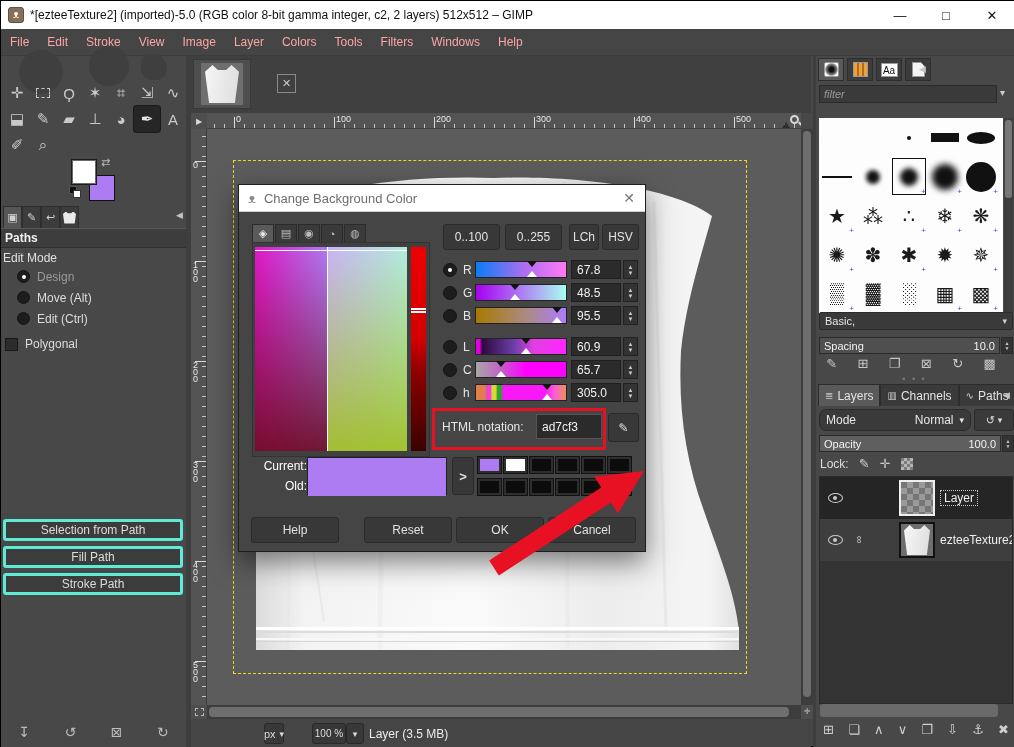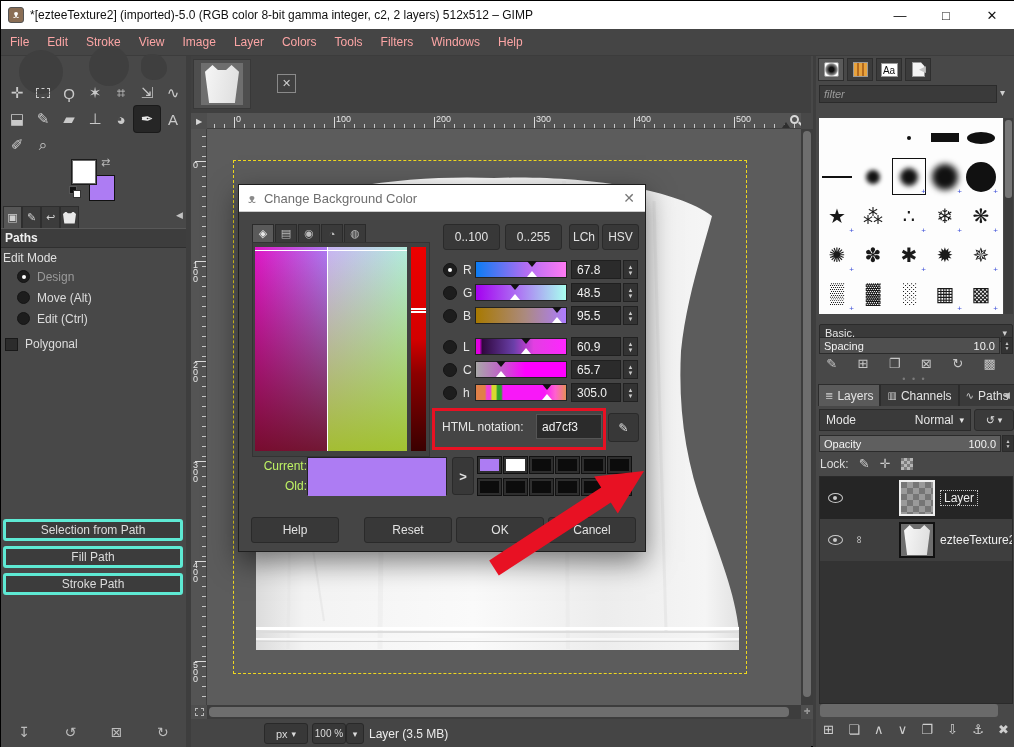--- a/index.html
+++ b/index.html
@@ -118,21 +118,21 @@
   .spin-mini { position:absolute; width:12px; height:17px; background:#333; border:1px solid #2b2b2b; color:#ccc; font-size:5px;
     display:flex; flex-direction:column; align-items:center; justify-content:center; line-height:5px; }
   #brush-actions { position:absolute; left:0; top:300px; width:190px; display:flex; justify-content:space-around; }
   .rb-act { color:#c6c6c6; font-size:13px; }
   #grip-dots { position:absolute; left:0; top:318px; width:197px; text-align:center; color:#7a7a7a; font-size:9px; letter-spacing:2px; }
   #layertabs { position:absolute; left:2px; top:328px; height:22px; display:flex; }
   .ltab { height:22px; background:#3a3a3a; border:1px solid #2c2c2c; border-bottom:none; color:#e2e2e2; font-size:12px;
     display:flex; align-items:center; padding:0 6px; gap:4px; }
   .ltab.sel { background:#5a5a5a; }
   .ltab .ticon { font-size:10px; color:#cfcfcf; }
-  #mode-row { position:absolute; left:3px; top:353px; width:152px; height:22px; background:#3a3a3a; border:1px solid #2b2b2b; border-radius:0;
+  #mode-row { position:absolute; left:3px; top:353px; width:152px; height:22px; background:#3a3a3a; border:1px solid #2b2b2b; border-radius:7px;
     color:#e6e6e6; font-size:12px; display:flex; align-items:center; padding:0 6px; }
   #mode-row .mval { margin-left:auto; display:flex; gap:6px; align-items:center; }
   #mode-extra { position:absolute; left:158px; top:353px; width:40px; height:22px; background:#3a3a3a; border:1px solid #2b2b2b; border-radius:3px;
     color:#dcdcdc; font-size:11px; display:flex; align-items:center; justify-content:center; gap:3px; }
   #lock-row { position:absolute; left:4px; top:400px; color:#dcdcdc; font-size:12px; display:flex; align-items:center; gap:10px; }
   .checker12 { width:12px; height:12px; background:repeating-conic-gradient(#b5b5b5 0 25%,#7d7d7d 0 50%); background-size:6px 6px; display:inline-block; }
   #layerlist { position:absolute; left:3px; top:420px; width:194px; height:228px; background:#333; border:1px solid #2a2a2a; }
   .layer-row { position:relative; width:100%; height:42px; display:flex; align-items:center; background:#3e3e3e; }
   .layer-row.sel { background:#252525; }
   .eye { width:15px; height:10px; border:1px solid #c9c9c9; border-radius:50%; margin-left:8px; position:relative; flex:none; }
@@ -185,21 +185,21 @@
   .sl-R { background:linear-gradient(to right,#0b7cf3,#b06df3 55%,#ff7af3); }
   .sl-G { background:linear-gradient(to right,#a500f0,#ad7cf3 50%,#a8ffef); }
   .sl-B { background:linear-gradient(to right,#a87900,#ab8a80 55%,#ad7cff); }
   .sl-L { background:linear-gradient(to right,#e000e0 0 4%,#30083f 7%,#6a3fa8 42%,#e23fe2 64%,#ff25ff); }
   .sl-C { background:linear-gradient(to right,#a8a8a8,#c060c8 28%,#ff00ff 55%,#ff00ff); }
   .sl-h { background:linear-gradient(to right,#e08048 0 10%,#f040d8 12% 16%,#d8d830 18% 22%,#30a030 24% 28%,#f818f8 30% 76%,#ff60d0 88%,#e89058 100%); }
   #html-row-label { position:absolute; left:203px; top:235px; color:#e6e6e6; font-size:12px; }
   #html-input { position:absolute; left:297px; top:229px; width:66px; height:25px; background:#2b2b2b; border:1px solid #555;
     color:#f2f2f2; font-size:12px; padding:0 5px; font-family:"Liberation Sans",sans-serif; }
   #pencil-btn { position:absolute; left:369px; top:228px; width:31px; height:29px; }
-  #cur-old-labels { position:absolute; left:8px; top:272px; width:60px; text-align:right; color:#bef264; font-size:12px; }
+  #cur-old-labels { position:absolute; left:8px; top:272px; width:60px; text-align:right; color:#ffffff; font-size:12px; }
   #cur-swatch { position:absolute; left:68px; top:272px; width:140px; height:38px; border:1px solid #222; }
   #cur-swatch .half { width:100%; height:19px; }
   #add-swatch { position:absolute; left:213px; top:272px; width:22px; height:38px; font-weight:bold; font-size:13px; }
   #palette { position:absolute; left:239px; top:272px; width:164px; height:38px; display:flex; flex-wrap:wrap; gap:3px; align-content:space-between; }
   .pcell { width:23px; height:16px; border:2px solid #2e2e2e; outline:1px solid #111; }
   .act-btn { height:26px; width:88px; }
 
   
   #annot-rect { position:absolute; left:431px; top:407px; width:174px; height:42px; border:3px solid #e81123; z-index:60; }
   #annot-arrow { position:absolute; left:473px; top:452px; z-index:60; }
@@ -384,21 +384,21 @@
     </div>
   <div id="quickmask">
       <span class="qm"></span>
     </div>
   <div id="hscroll">
       <div class="thumb"></div>
     </div>
   <div id="nav-corner">✛</div>
 
   <div id="statusbar">
-    <div class="sb-box" style="left:73px;width:44px;">
+    <div class="sb-box" style="left:73px;width:20px;">
       <span>px</span>
       <span style="font-size:9px;">▾</span>
     </div>
     <div class="sb-box" style="left:121px;width:34px;font-size:10px;">
       <span>100 %</span>
     </div>
     <div class="sb-box" style="left:155px;width:18px;">
       <span style="font-size:9px;">▾</span>
     </div>
     <div id="status-text">Layer (3.5 MB)</div>
@@ -466,21 +466,21 @@
         <div class="brush-cell" style="font-size: 20px;">▒<span class="plus">+</span></div>
         <div class="brush-cell" style="font-size: 20px;">▓</div>
         <div class="brush-cell" style="font-size: 20px;">░</div>
         <div class="brush-cell" style="font-size: 20px;">▦<span class="plus">+</span></div>
         <div class="brush-cell" style="font-size: 20px;">▩<span class="plus">+</span></div>
       </div>
     <div id="brush-scroll">
         <div class="thumb"></div>
       </div>
 
-    <div class="rd-select" style="top:268px;text-align:right;">
+    <div class="rd-select" style="top:256px;text-align:right;">
       <span>Basic,</span>
       <span class="chev">▾</span>
     </div>
     <div class="slider-bar" style="top:281px;width:181px;background:#4f4f4f;">
       <span>Spacing</span>
       <span class="val">10.0</span>
     </div>
     <div class="spin-mini" style="left:185px;top:281px;">
         <span>▲</span>
         <span>▼</span>

